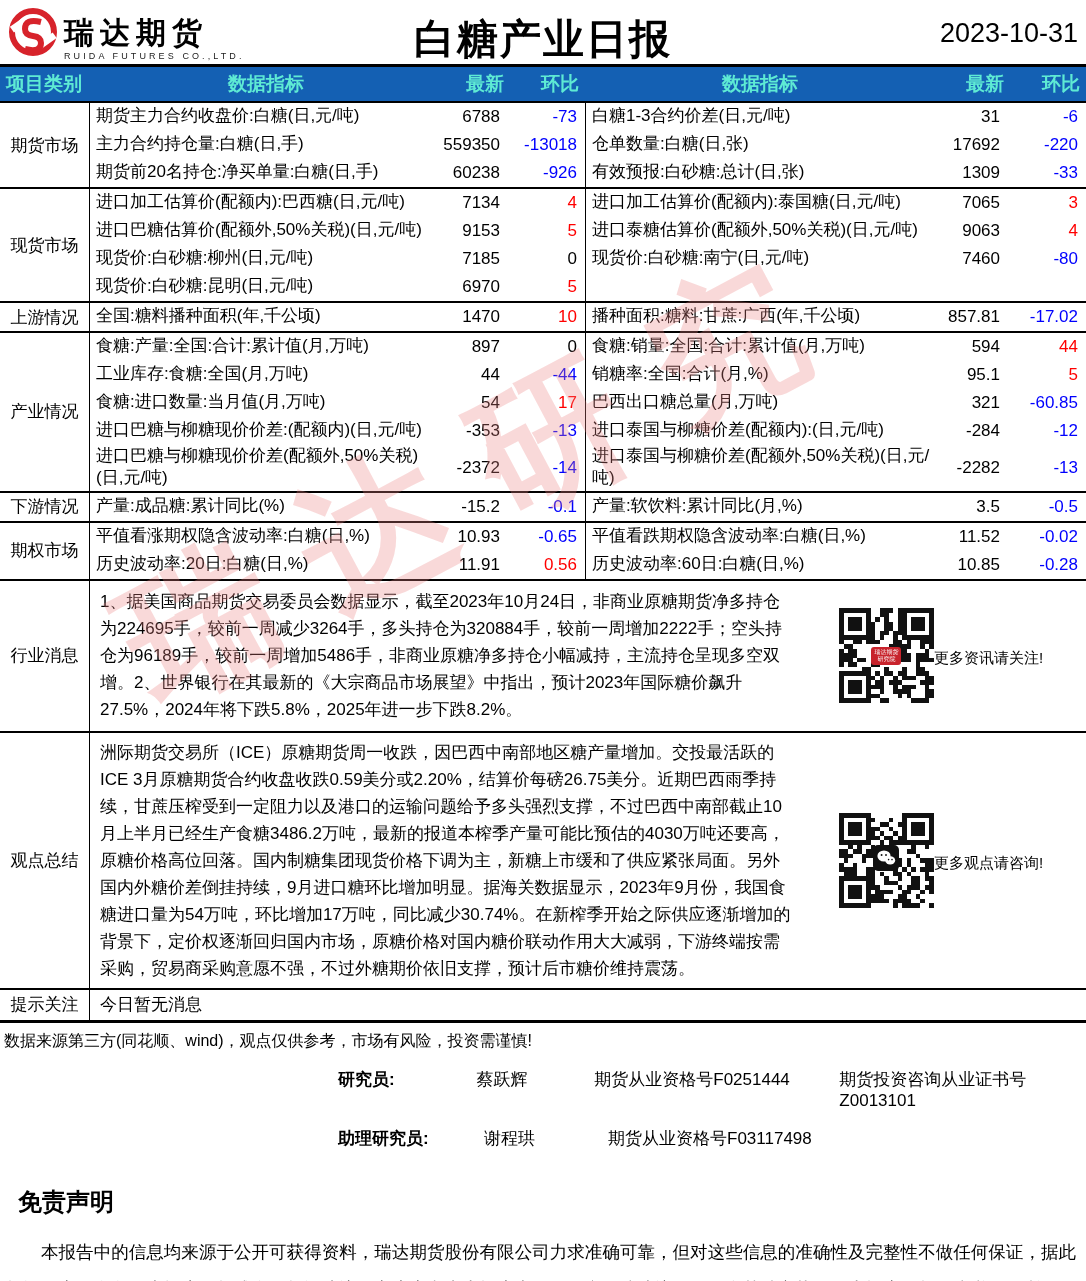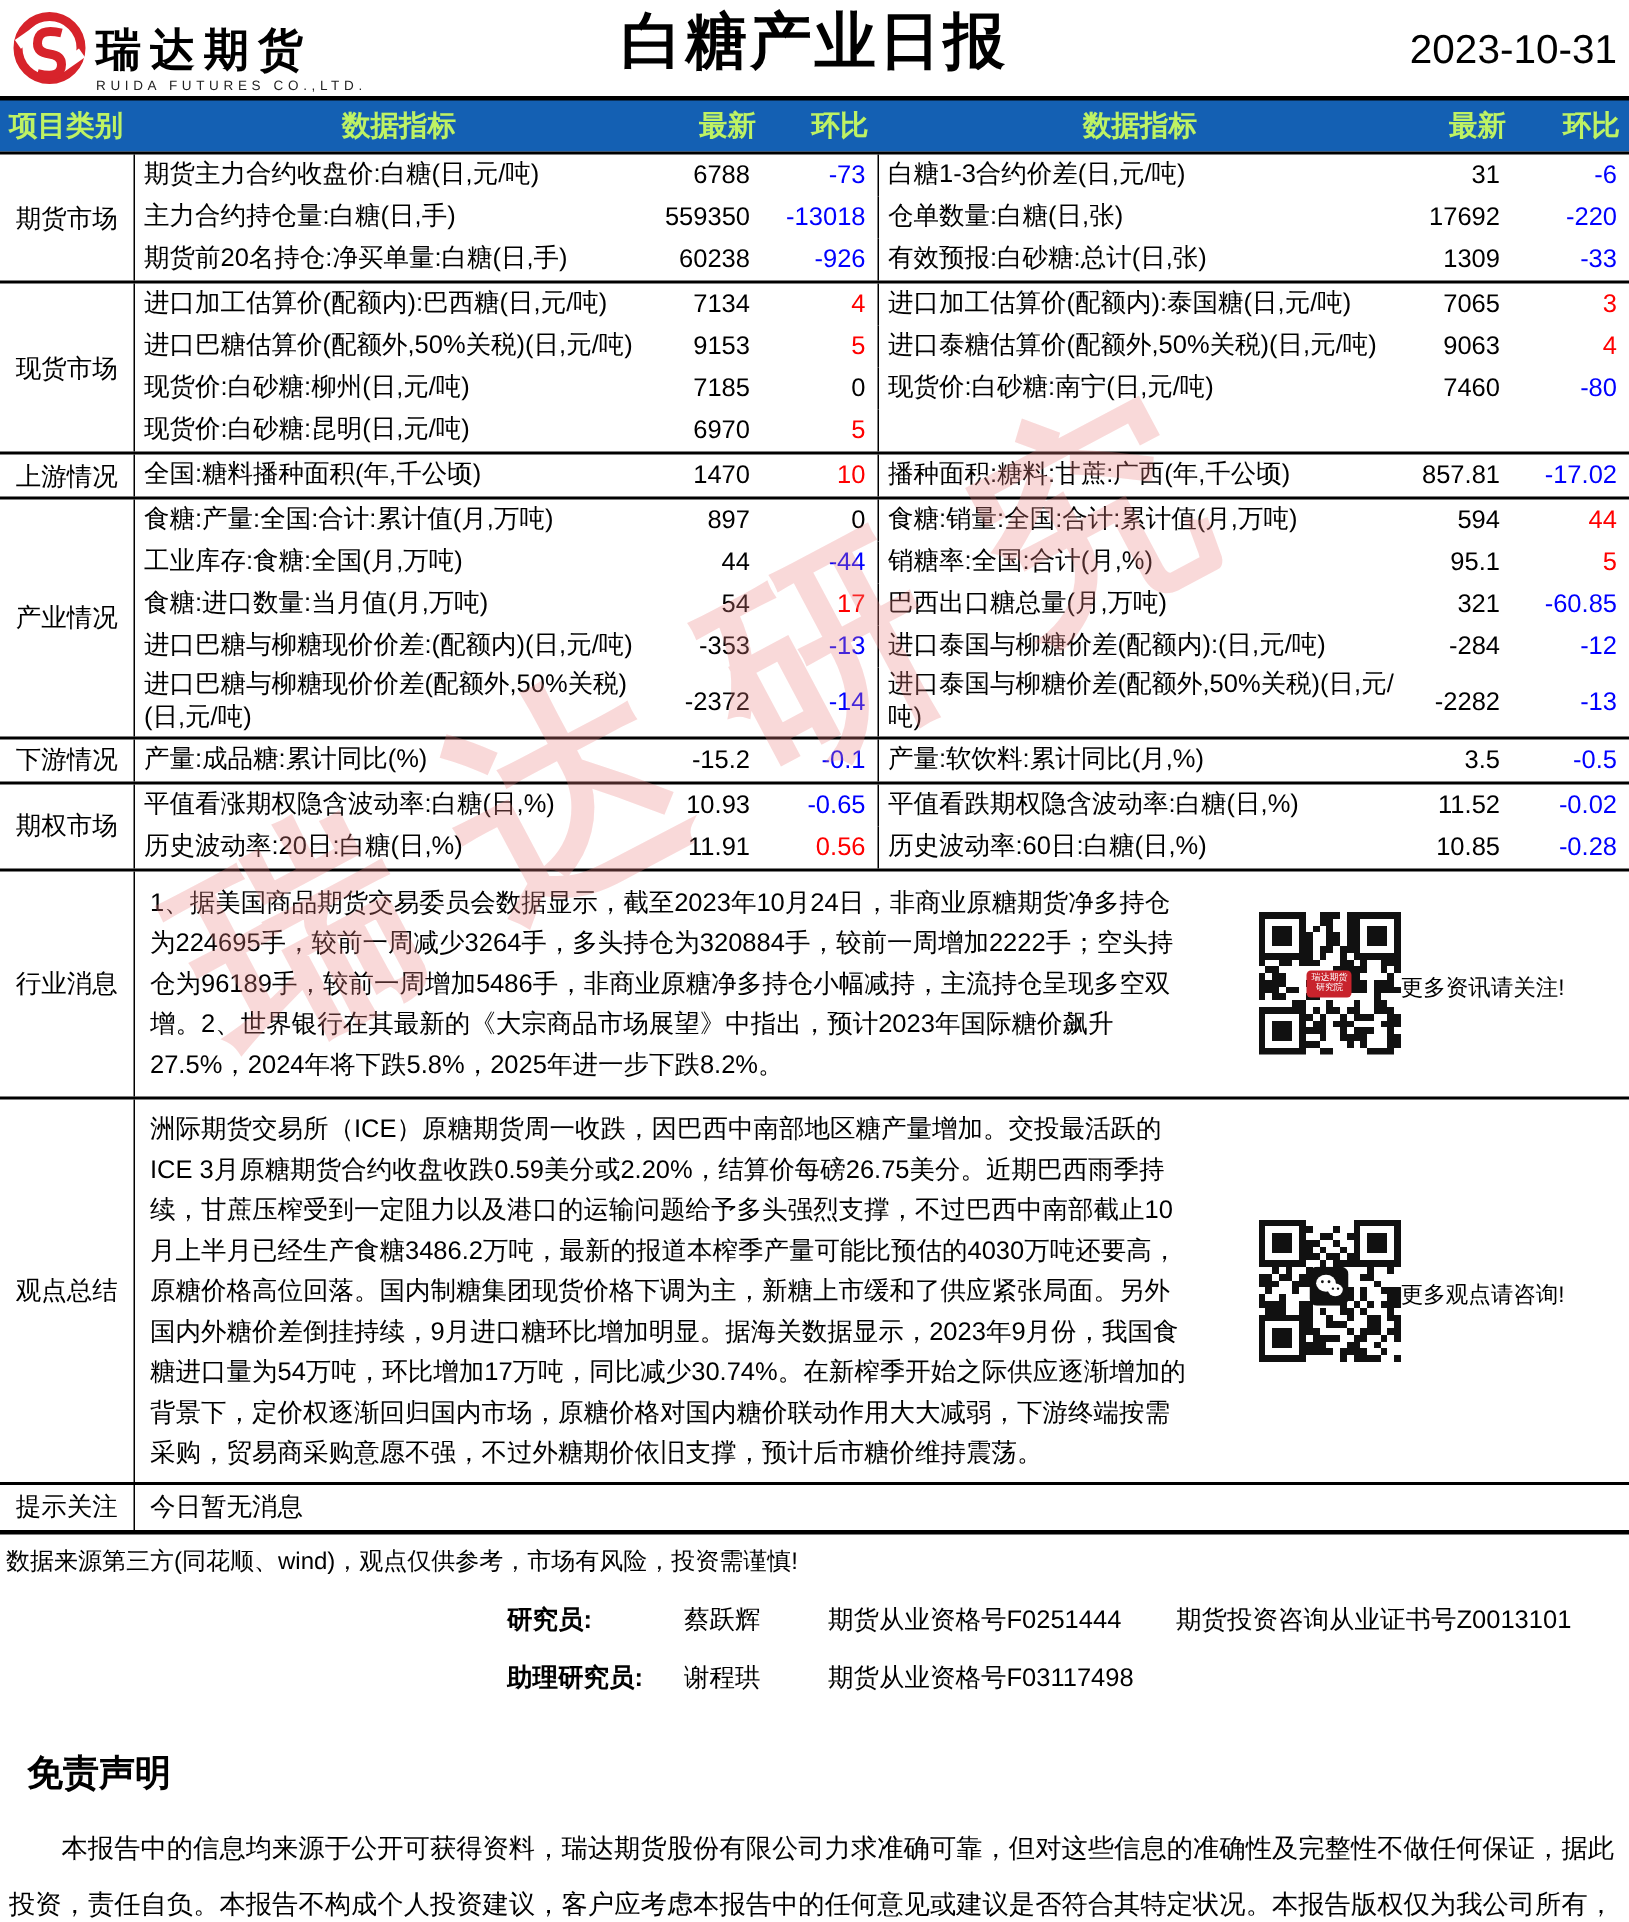--- a/index.html
+++ b/index.html
@@ -6,26 +6,26 @@
   body{
     width:1086px;height:1281px;position:relative;overflow:hidden;background:#fff;
     font-family:"Liberation Sans","DejaVu Sans",sans-serif;color:#000;
   }
   
   .hdr{position:relative;height:64px;}
   .logo{position:absolute;left:8px;top:7px;display:flex;align-items:flex-end;}
   .logo-txt{margin-left:6px;}
   .brand{font-size:30px;font-weight:bold;letter-spacing:6px;line-height:30px;}
   .subbrand{font-size:9px;letter-spacing:3.1px;color:#222;margin-top:3px;}
-  .title{position:absolute;left:0;right:0;top:0;text-align:center;font-size:41px;font-weight:bold;letter-spacing:2px;}
+  .title{position:absolute;left:0;right:0;top:12px;text-align:center;font-size:41px;font-weight:bold;letter-spacing:2px;}
   .date{position:absolute;right:8px;top:18px;font-size:27px;}
   
   .thead{
     display:grid;grid-template-columns:90px 352px 68px 75px 350px 75px 76px;
-    background:#1460b3;color:#bef264;font-weight:bold;font-size:19px;
+    background:#1460b3;color:#5eead4;font-weight:bold;font-size:19px;
     height:34px;align-items:center;border-top:3px solid #000;
   }
   .th{padding:0 6px;white-space:nowrap;}
   .th.c{text-align:center;} .th.r{text-align:right;}
   .sec{display:grid;grid-template-columns:90px 352px 68px 75px 350px 75px 76px;border-top:2px solid #000;}
   .cell{display:flex;align-items:center;font-size:17px;}
   .lbl{padding:0 2px 2px 6px;line-height:1.28;min-height:26px;}
   .num{justify-content:flex-end;padding-right:10px;min-height:26px;}
   .chg{justify-content:flex-end;padding-right:8px;min-height:26px;}
   .cat{justify-content:center;border-right:1px solid #000;font-size:17px;}
@@ -39,21 +39,21 @@
   .qr-center{position:absolute;left:50%;top:50%;transform:translate(-50%,-50%);}
   .qr-red{background:#c8232c;border-radius:3px;padding:2px 3px;display:flex;flex-direction:column;align-items:center;}
   .qr-red span{color:#fff;font-size:6px;line-height:7px;white-space:nowrap;}
   .qrcap{font-size:15px;margin-top:6px;}
   .news-h{min-height:150px;} .sum-h{min-height:212px;}
   .alert-row{display:grid;grid-template-columns:90px 1fr;border-top:2px solid #000;border-bottom:3px solid #000;min-height:30px;}
   .alert-row .txt{display:flex;align-items:center;font-size:17px;padding-left:10px;}
   
   .srcnote{font-size:16px;margin:8px 0 0 4px;}
   .res{margin:16px 0 0 338px;font-size:17px;}
-  .res-row{display:flex;margin-bottom:16px;}
+  .res-row{display:flex;margin-bottom:16px;gap:28px;}
   .res-role{width:118px;font-weight:bold;}
   .res-name{width:96px;}
   .res-cert{width:232px;}
   .disc-h{font-size:24px;font-weight:bold;margin:36px 0 16px 18px;}
   .disc-p{font-size:17.5px;line-height:2.12;text-align:justify;margin:0 10px 0 6px;text-indent:2em;}
   
   .wm{
     position:absolute;left:135px;top:560px;font-size:150px;font-weight:bold;letter-spacing:48px;
     color:rgba(236,130,130,0.30);transform:rotate(-28deg);transform-origin:0 50%;
     white-space:nowrap;pointer-events:none;z-index:9;

